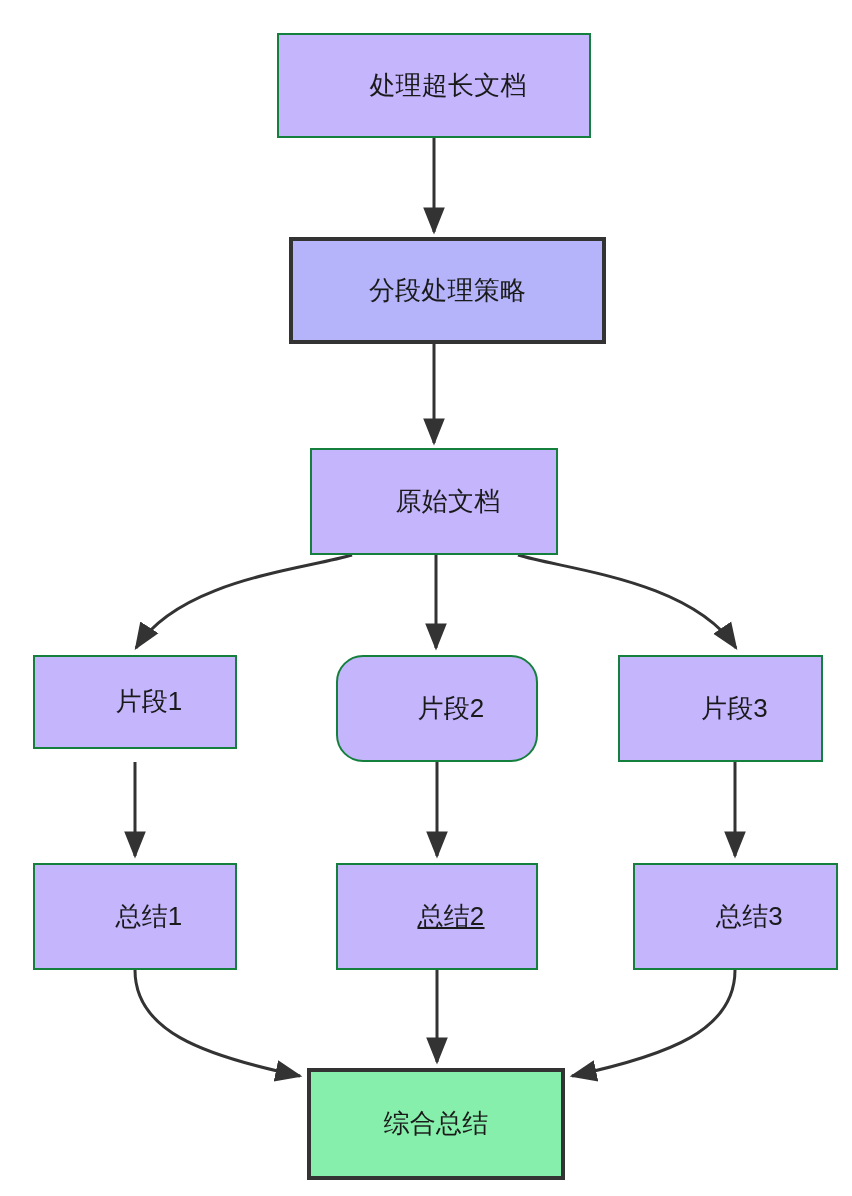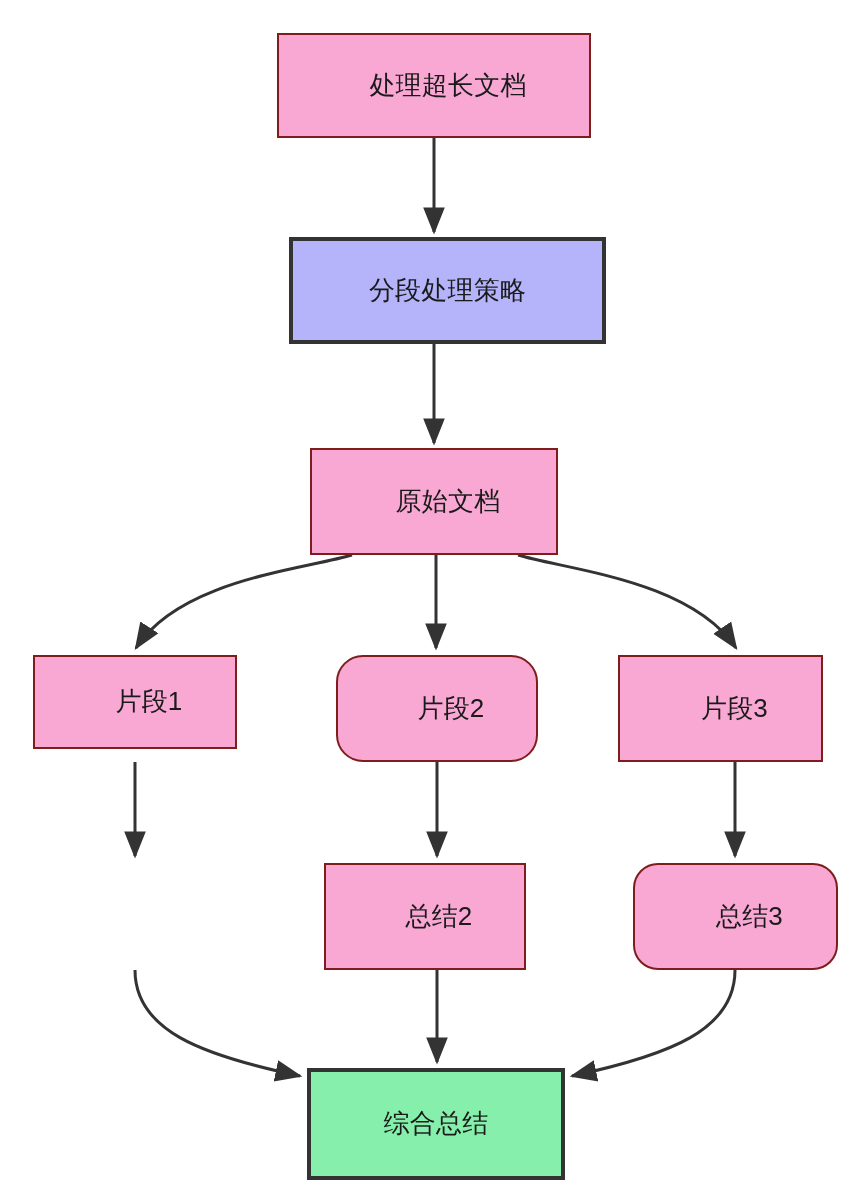--- a/index.html
+++ b/index.html
@@ -32,22 +32,22 @@
     align-items: center;
     justify-content: center;
     text-align: center;
     color: #1a1a1a;
     font-size: 26px;
     line-height: 1.2;
     letter-spacing: 0.2px;
     white-space: nowrap;
   }
   .node.plain {
-    background: #f9a8d4;
-    border: 2px solid #7f1d1d;
+    background: #c4b5fd;
+    border: 2px solid #15803d;
     padding-left: 28px;
   }
   .node.highlight {
     background: #b5b4fb;
     border: 4px solid #333333;
     margin-left: 14px;
   }
   .node.result {
     background: #86efac;
     border: 4px solid #333333;
@@ -103,26 +103,29 @@
   </div>
 
   <div class="node plain" style="left:336px; top:655px; width:202px; height:107px;border-radius:27px;">
     <span class="node-label">片段2</span>
   </div>
 
   <div class="node plain" style="left:618px; top:655px; width:205px; height:107px;">
     <span class="node-label">片段3</span>
   </div>
 
+  <div class="node plain" style="left:33px; top:863px; width:204px; height:107px;">
+    <span class="node-label">总结1</span>
+  </div>
 
-  <div class="node plain" style="left:324px; top:863px; width:202px; height:107px;">
+  <div class="node plain" style="left:336px; top:863px; width:202px; height:107px;text-decoration:underline;">
     <span class="node-label">总结2</span>
   </div>
 
-  <div class="node plain" style="left:633px; top:863px; width:205px; height:107px;border-radius:25px;">
+  <div class="node plain" style="left:633px; top:863px; width:205px; height:107px;">
     <span class="node-label">总结3</span>
   </div>
 
   <div class="node result" style="left:307px; top:1068px; width:258px; height:112px;">
     <span class="node-label">综合总结</span>
   </div>
 
 </div>
 
 </body></html>

